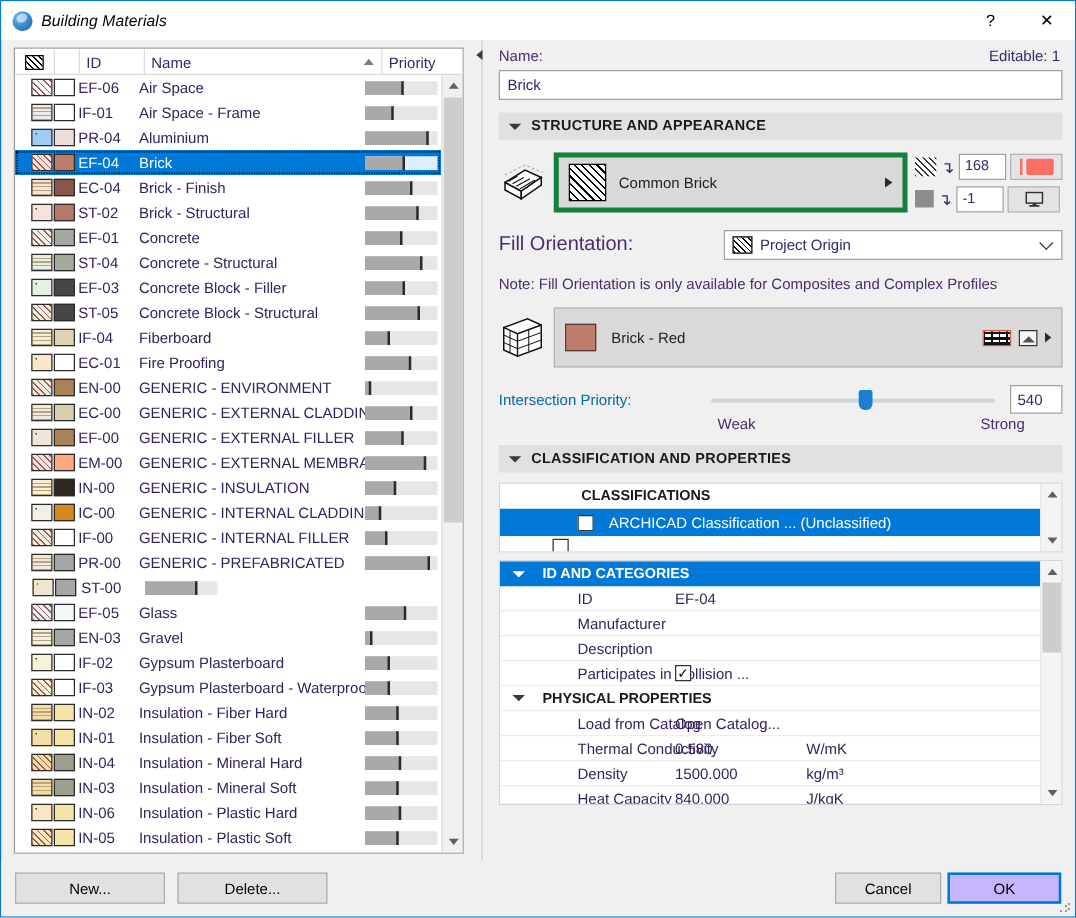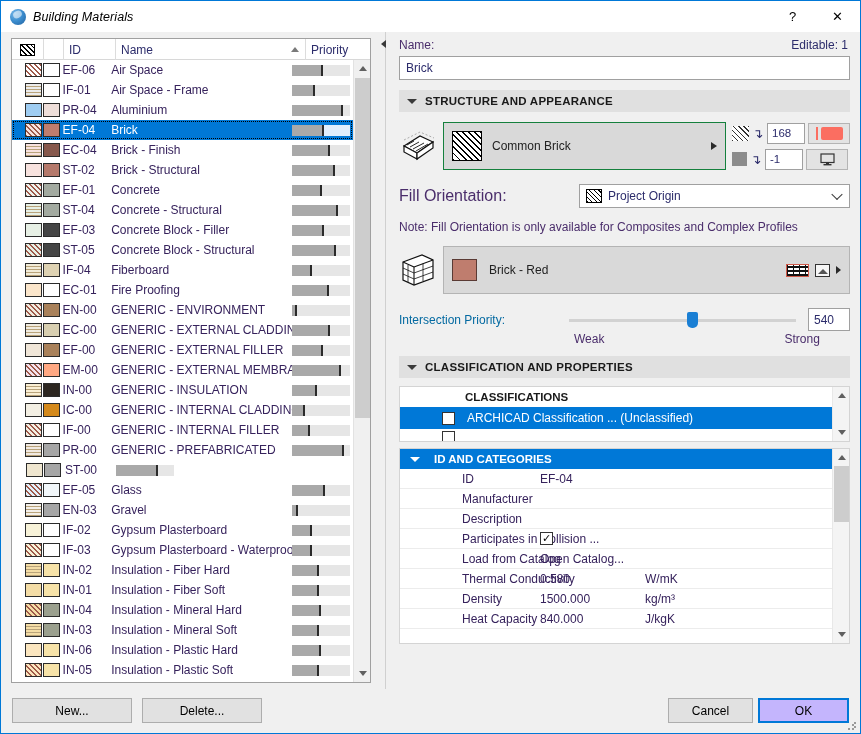--- a/index.html
+++ b/index.html
@@ -227,21 +227,21 @@
   
   .fill-row { display: flex; align-items: center; margin-top: 10px; gap: 6px; }
   .fill-thumb {
     width: 38px; height: 34px;
     display:flex;align-items:center;justify-content:center;
   }
   .fill-pick {
     flex: 1 1 auto;
     height: 48px;
     background: #d9d9d9;
-    border: 1px solid #15803d;
+    border: 4px solid #15803d;
     display: flex; align-items: center;
     padding: 0 8px;
     position: relative;
   }
   .fill-swatch {
     width: 30px; height: 30px;
     border: 1.5px solid #000;
     background: repeating-linear-gradient(45deg, #000 0 1.3px, #fff 1.3px 4.3px);
     margin-right: 10px;
   }
@@ -369,21 +369,21 @@
   }
   .cls-scroll { position: absolute; left:0; top:0; right:17px; bottom:0; }
   .cls-head {
     height: 20px; display: flex; align-items: center;
     padding-left: 65px; font-size: 11.5px; font-weight: bold; color: #1a1a1a;
     background: #fff;
   }
   .cls-row {
     height: 22px; display: flex; align-items: center;
     background: #0078d7; color: #fff; font-size: 12px;
-    padding-left: 42px;
+    padding-left: 62px;
   }
   .cls-row2 { height: 16px; display: flex; align-items: center; padding-left: 42px; background: #fff; }
   .chk {
     width: 13px; height: 13px; border: 1px solid #333; background: #fff;
     margin-right: 12px; display:flex;align-items:center;justify-content:center;
     font-size: 11px; color: #000;
   }
   .cls-vs {
     position: absolute; right: 0; top: 0; bottom: 0; width: 17px;
     background: #f4f4f4; border-left: 1px solid #e8e8e8;
@@ -1152,20 +1152,24 @@
                 <div class="pr-unit"></div>
               </div>
               <div class="prop-row">
                 <div class="pr-name">Participates in Collision ...</div>
                 <div class="pr-val">
                   <span class="chk" style="margin-right: 0px;">✓</span>
                 </div>
                 <div class="pr-unit"></div>
               </div>
             </div>
+          <div class="prop-sub">
+            <span class="tri-down"></span>
+            <span>PHYSICAL PROPERTIES</span>
+          </div>
           <div id="phys-rows">
               <div class="prop-row">
                 <div class="pr-name">Load from Catalog</div>
                 <div class="pr-val">Open Catalog...</div>
                 <div class="pr-unit"></div>
               </div>
               <div class="prop-row">
                 <div class="pr-name">Thermal Conductivity</div>
                 <div class="pr-val">0.580</div>
                 <div class="pr-unit">W/mK</div>

